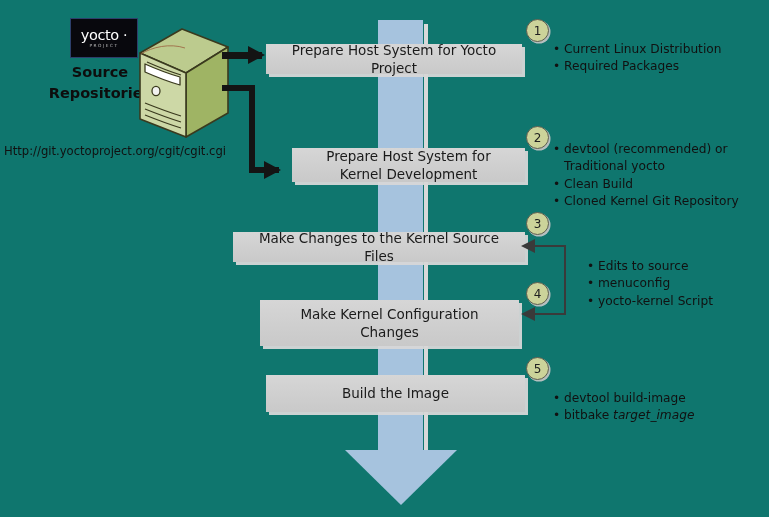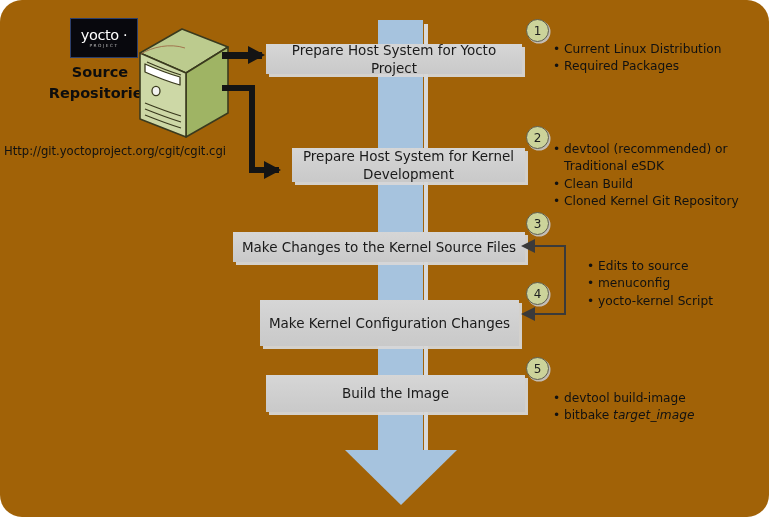--- a/index.html
+++ b/index.html
@@ -7,23 +7,22 @@
     padding: 0;
     background: #ffffff;
   }
   body {
     font-family: "DejaVu Sans", sans-serif;
   }
   #canvas {
     position: relative;
     width: 769px;
     height: 517px;
-    background: #a16207;
+    background: #0f766e;
     overflow: hidden;
-    border-radius: 22px;
   }
 
   
   .blue-shaft {
     position: absolute;
     background: #a6c3de;
     left: 378px;
     top: 20px;
     width: 45px;
     height: 432px;
@@ -54,21 +53,21 @@
     background: linear-gradient(to bottom, #d6d6d6 0%, #c9c9c9 100%);
     color: #1a1a1a;
     font-size: 13.5px;
     display: flex;
     align-items: center;
     justify-content: center;
     text-align: center;
     line-height: 1.35;
     box-shadow: 3px 3px 0 rgba(215,215,215,0.95);
     box-sizing: border-box;
-    padding: 2px 8px;
+    padding: 2px 25px;
   }
 
   
   .badge {
     position: absolute;
     width: 23px;
     height: 23px;
     border-radius: 50%;
     background: #ccd39a;
     border: 1.6px solid #5d5d4f;
@@ -272,21 +271,21 @@
 
   <div class="notes" style="left:551px; top:41px; width:215px;">
     <ul>
       <li>Current Linux Distribution</li>
       <li>Required Packages</li>
     </ul>
   </div>
 
   <div class="notes" style="left:551px; top:141px; width:200px;">
     <ul>
-      <li>devtool (recommended) or Traditional eSDK</li>
+      <li>devtool (recommended) or Traditional yocto</li>
       <li>Clean Build</li>
       <li>Cloned Kernel Git Repository</li>
     </ul>
   </div>
 
   <div class="notes" style="left:585px; top:258px; width:180px;">
     <ul>
       <li>Edits to source</li>
       <li>menuconfig</li>
       <li>yocto-kernel Script</li>

